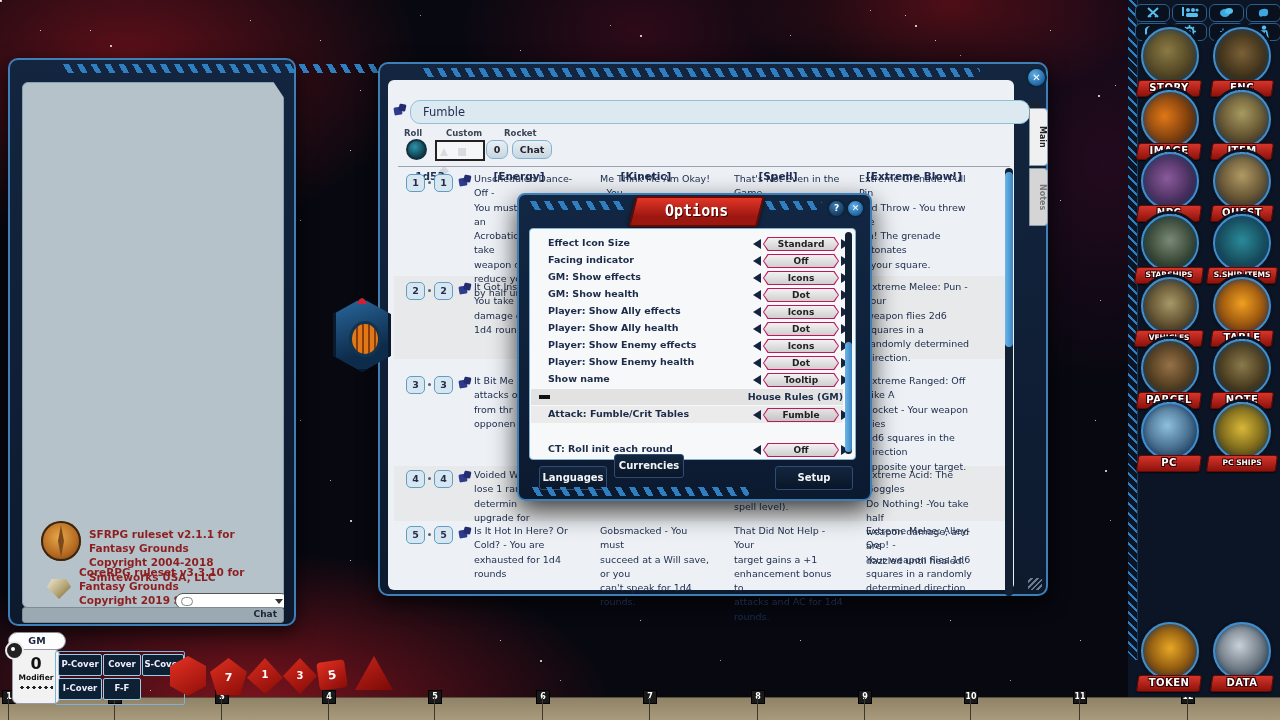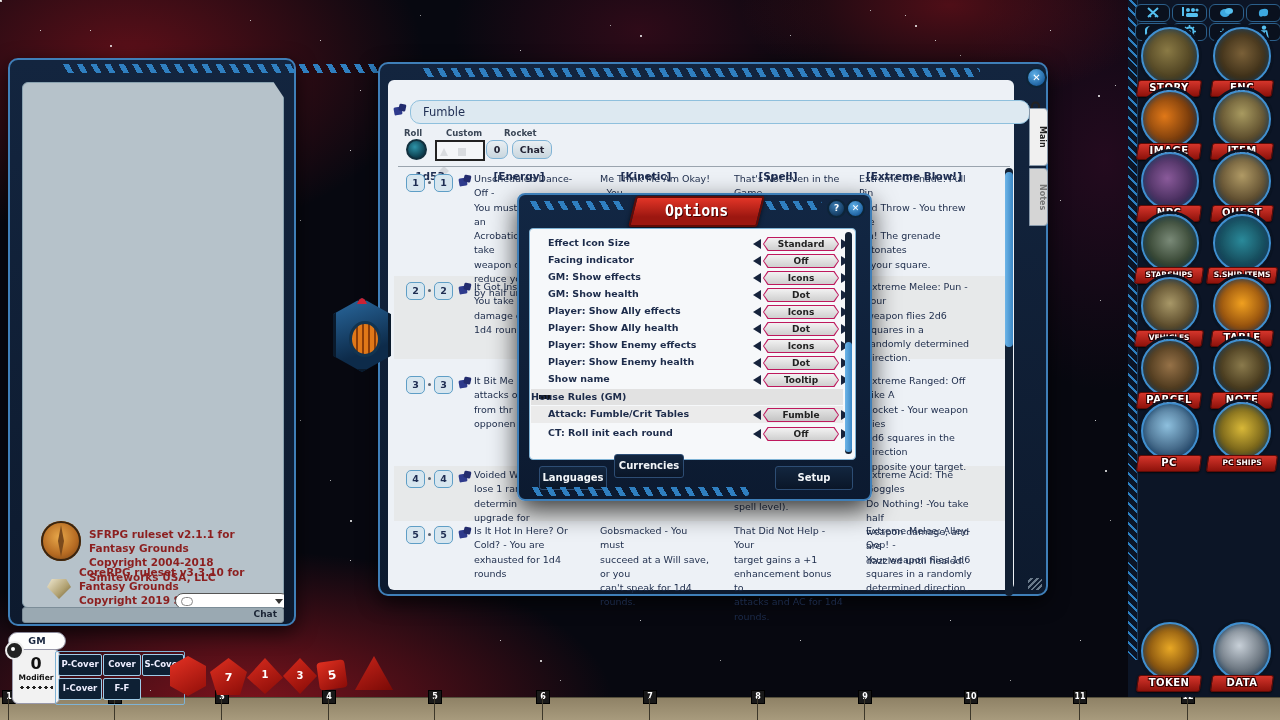--- a/index.html
+++ b/index.html
@@ -110,21 +110,21 @@
     border-bottom:5px solid transparent;border-right:8px solid #16233c;}
   .cyc-r{position:absolute;left:310px;top:4px;width:0;height:0;border-top:5px solid transparent;
     border-bottom:5px solid transparent;border-left:8px solid #16233c;}
   .pill{position:absolute;left:232px;top:2px;width:76px;height:14px;background:#be185d;
     clip-path:polygon(6% 0,94% 0,100% 50%,94% 100%,6% 100%,0 50%);}
   .pill .in{position:absolute;left:1px;top:1px;width:74px;height:12px;background:linear-gradient(#f2f2f2,#cfcfcf);
     clip-path:polygon(6% 0,94% 0,100% 50%,94% 100%,6% 100%,0 50%);
     color:#222;font-size:9px;font-weight:bold;text-align:center;line-height:12px;}
   .osec{position:absolute;left:1px;width:312px;height:16px;background:#e2e2e2;}
   .osec .minus{position:absolute;left:8px;top:6px;width:11px;height:4px;background:#111;}
-  .osec .stitle{position:absolute;left:0;width:100%;text-align:left;font-size:9.5px;font-weight:bold;color:#1c2b4a;top:2px;}
+  .osec .stitle{position:absolute;left:0;width:100%;text-align:right;font-size:9.5px;font-weight:bold;color:#1c2b4a;top:2px;}
   .ohl{background:#ebebeb;}
   .optbtn{position:absolute;height:22px;background:linear-gradient(#13263f,#0a1628);border:1.5px solid #2d4d74;
     border-radius:3px;color:#f2f5f8;font-size:10px;font-weight:bold;text-align:center;}
   .optbtn span{line-height:21px;}
 
   
   .sidebar{position:absolute;left:1128px;top:0;width:152px;height:697px;background:#0c1526;}
   .side-hatch{position:absolute;left:0;top:0;width:9px;height:660px;
     background:repeating-linear-gradient(45deg,#0c1526 0 5px,#2d7fc0 5px 7px);border-right:1px solid #1d3c5c;}
   .utilbtn{position:absolute;width:33px;height:16px;background:#0a111e;border:1px solid #2b5f8a;border-radius:6px;}
@@ -491,21 +491,21 @@
         <span class="stitle">House Rules (GM)</span>
       </div>
       <div class="orow ohl" style="top:177px">
         <span class="lbl">Attack: Fumble/Crit Tables</span>
         <span class="cyc-l"></span>
         <span class="pill">
             <span class="in" style="background:linear-gradient(#e4e4e4,#c4c4c4)">Fumble</span>
           </span>
         <span class="cyc-r"></span>
       </div>
-      <div class="orow" style="top:196px">
+      <div class="orow" style="top:212px">
         <span class="lbl">CT: Roll init each round</span>
         <span class="cyc-l"></span>
         <span class="pill">
             <span class="in">Off</span>
           </span>
         <span class="cyc-r"></span>
       </div>
       <div class="scrolltrack" style="left:315px;top:3px;width:7px;height:222px">
         <div class="scrollthumb" style="left:0;top:110px;width:7px;height:110px"></div>
       </div>

